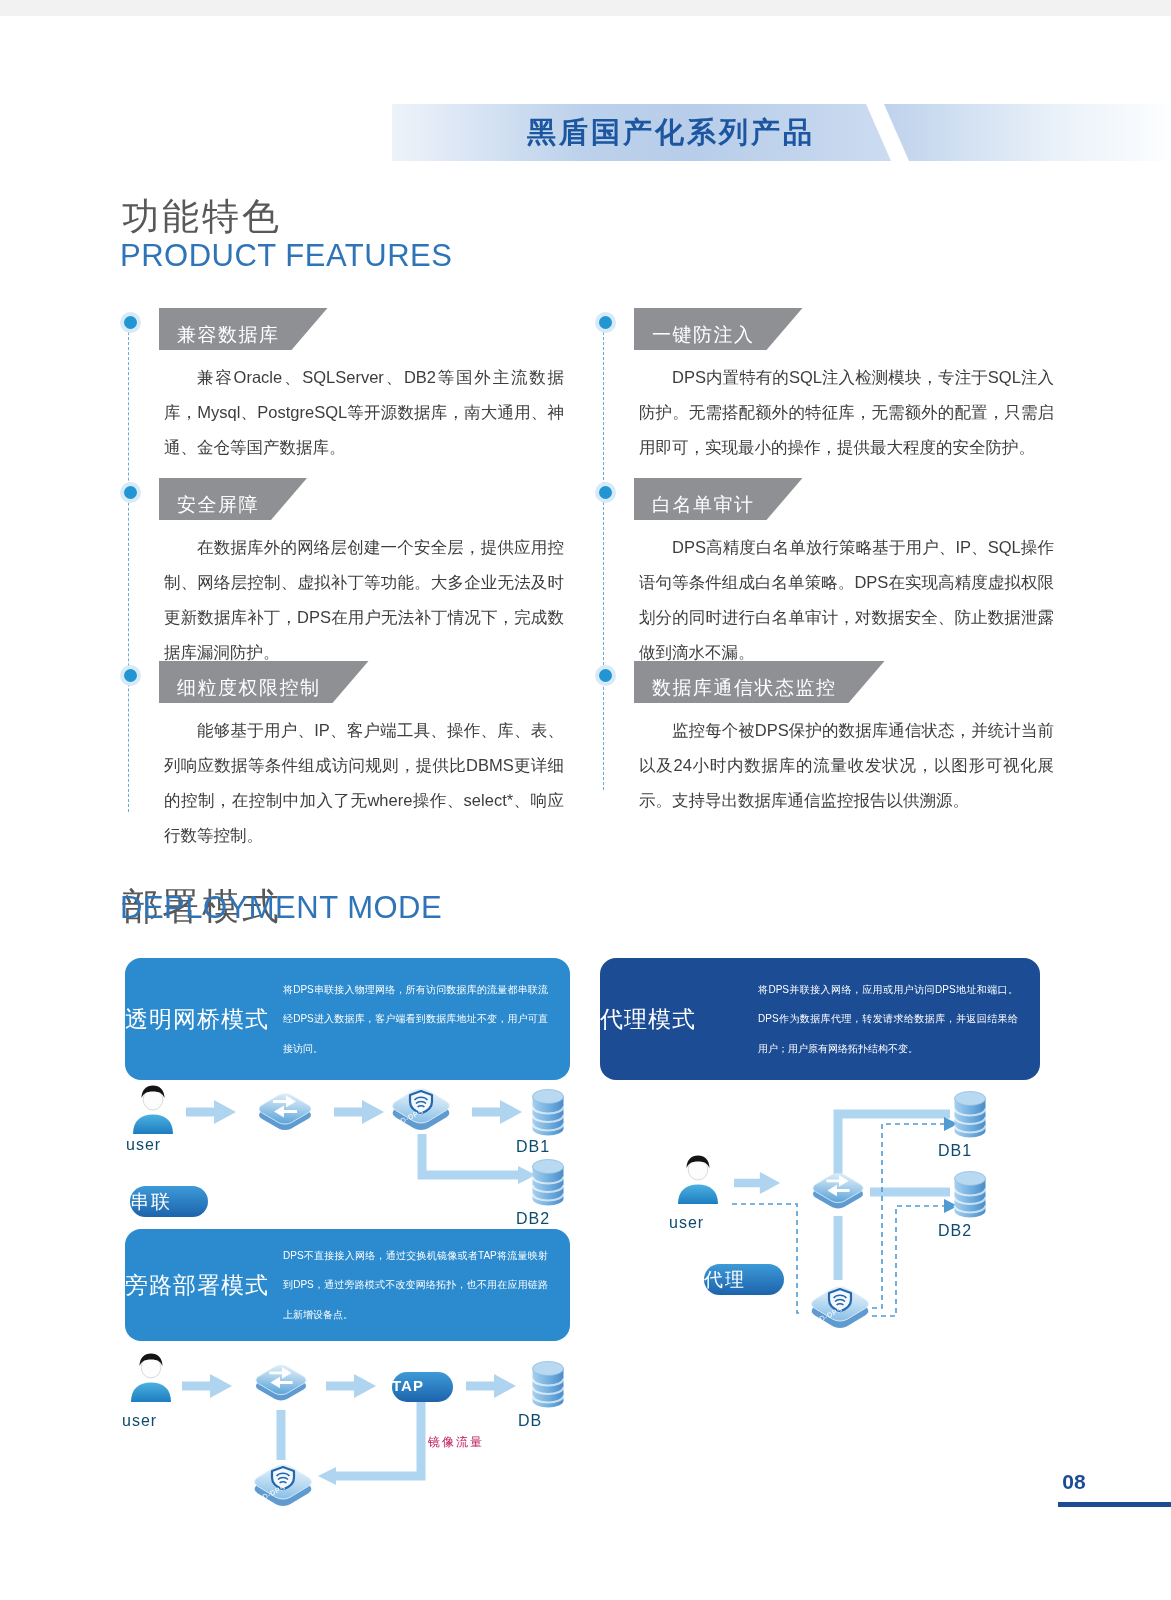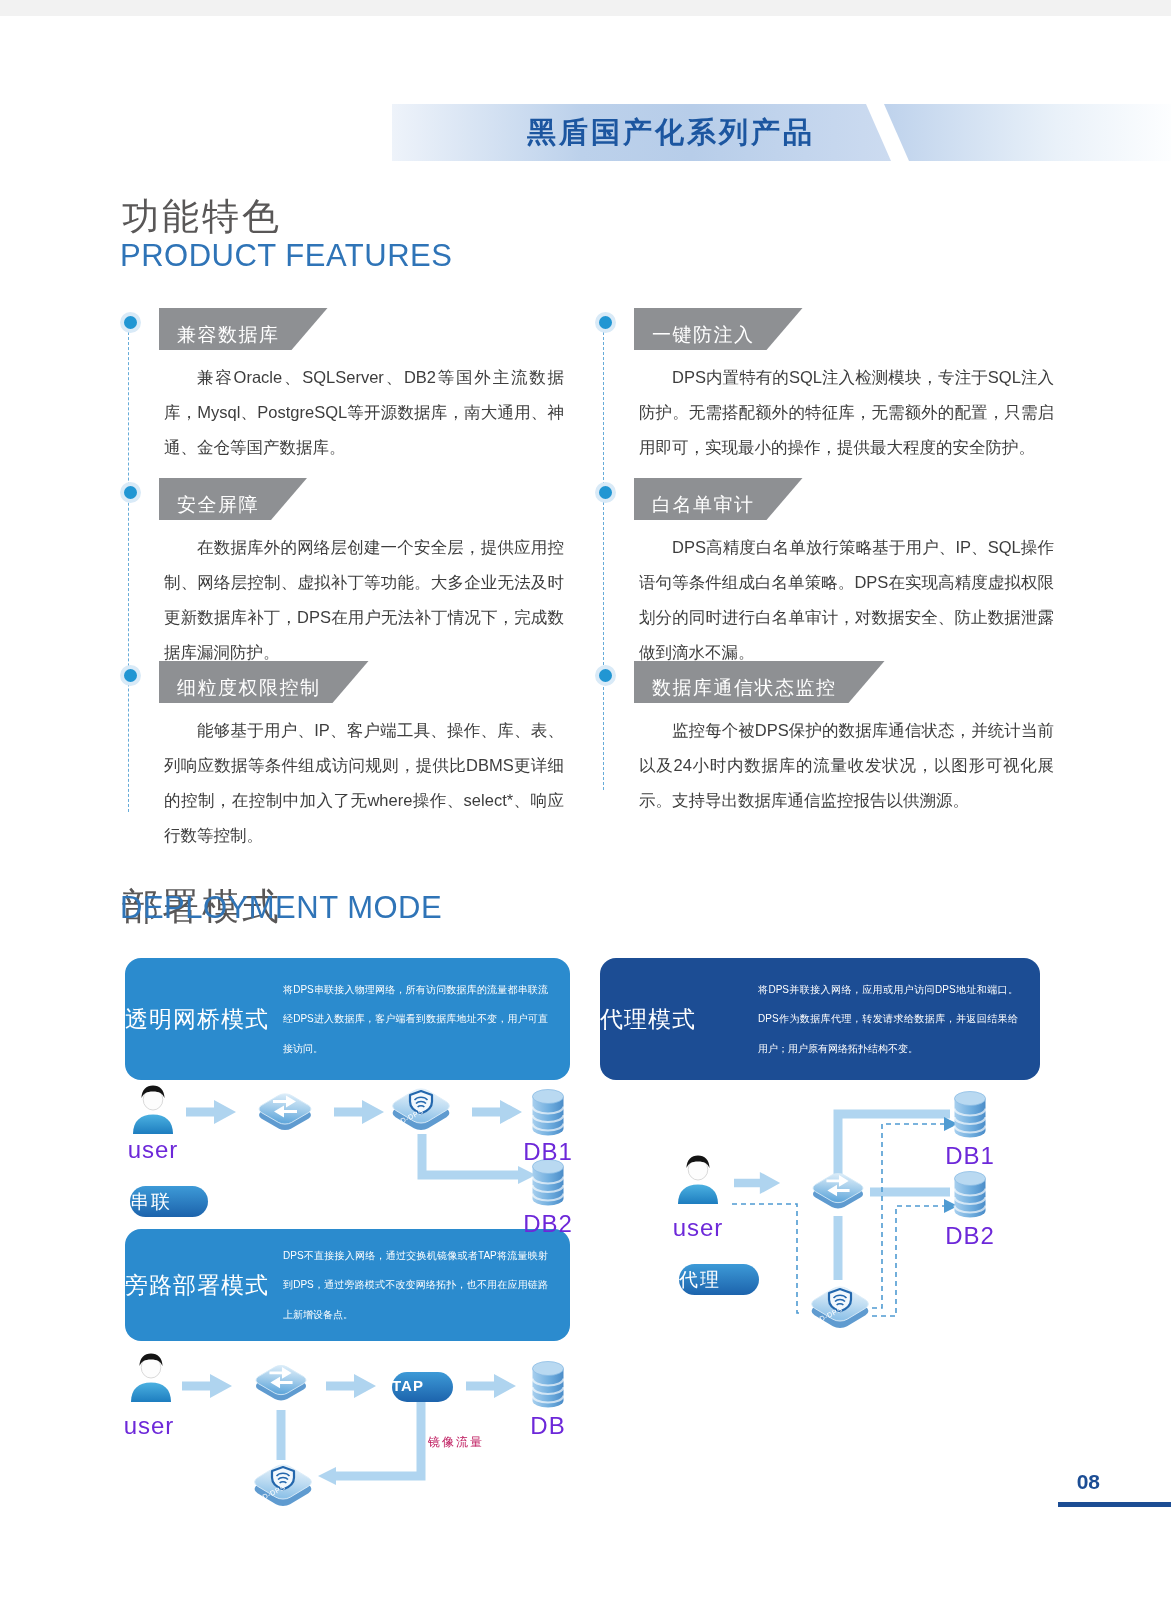--- a/index.html
+++ b/index.html
@@ -34,29 +34,29 @@
   .col-line{position:absolute;width:0;border-left:1.5px dashed #66abd9;z-index:0}
 
   
   .mode-card{position:absolute;border-radius:16px;display:flex;align-items:center;color:#fff}
   .card-blue{background:#2b8bce}
   .card-navy{background:#1c4d94}
   .mc-title{width:158px;text-align:left;font-size:23px;letter-spacing:1px;flex:none}
   .mc-desc{flex:1;font-size:10px;line-height:29.5px;text-align:justify;padding-right:22px}
 
   
-  .dlabel{position:absolute;font-size:24px;color:#6d28d9;font-weight:500;letter-spacing:1px;text-align:center}
+  .dlabel{position:absolute;font-size:16px;color:#0c4a6e;font-weight:500;letter-spacing:1px;text-align:left}
   .pill{position:absolute;border-radius:999px;color:#fff;
     background:linear-gradient(180deg,#3d9ad7 0%,#1c63ac 100%)}
   .pill-lg{width:78px;height:31px;line-height:31px;font-size:19px;letter-spacing:2px}
   .pill-sm{width:61px;height:30px;line-height:27px;font-size:15px;font-weight:bold;letter-spacing:1px}
   .mirror-label{position:absolute;font-size:12px;color:#be185d;font-weight:400;letter-spacing:2px}
 
   
-  .page-num{position:absolute;left:1048px;top:1454px;width:52px;text-align:right;
+  .page-num{position:absolute;left:1048px;top:1454px;width:52px;text-align:center;
     font-size:21px;font-weight:600;color:#1c4d94}
   .page-bar{position:absolute;left:1058px;top:1486px;width:113px;height:5px;background:#1c4d94}
 
   svg.diagram{position:absolute}
   svg text{font-family:"Liberation Sans","DejaVu Sans",sans-serif}
 </style>
 </head>
 <body>
 
 <svg width="0" height="0" style="position:absolute" aria-hidden="true">
@@ -211,21 +211,21 @@
     <use href="#icon-user" x="55" y="76" width="46" height="50"></use>
     <use href="#icon-arrow" x="114" y="92" width="48" height="26"></use>
     <use href="#icon-switch" x="183" y="86" width="70" height="54"></use>
     <use href="#icon-dps" x="183" y="200" width="74" height="66"></use>
     <use href="#icon-db" x="332" y="12" width="36" height="50"></use>
     <use href="#icon-db" x="332" y="92" width="36" height="50"></use>
   </svg>
   <div class="dlabel" style="left:669px;top:1198px;width:58px">user</div>
   <div class="dlabel" style="left:938px;top:1126px;width:64px">DB1</div>
   <div class="dlabel" style="left:938px;top:1206px;width:64px">DB2</div>
-  <div class="pill pill-lg" style="left:679px;top:1248px;width:80px">代理</div>
+  <div class="pill pill-lg" style="left:704px;top:1248px;width:80px">代理</div>
 
   <svg class="diagram" style="left:122px;top:1332px" width="458" height="176" viewBox="0 0 458 176">
     <path d="M299,52 V128 H212" fill="none" stroke="#b0d5f0" stroke-width="9"></path>
     <polygon points="214,119 196,128 214,137" fill="#b0d5f0"></polygon>
     <path d="M159,62 V112" fill="none" stroke="#b0d5f0" stroke-width="9"></path>
     <use href="#icon-user" x="6" y="4" width="46" height="50"></use>
     <use href="#icon-arrow" x="60" y="24" width="52" height="28"></use>
     <use href="#icon-switch" x="124" y="8" width="70" height="54"></use>
     <use href="#icon-arrow" x="204" y="24" width="52" height="28"></use>
     <use href="#icon-arrow" x="344" y="24" width="52" height="28"></use>

